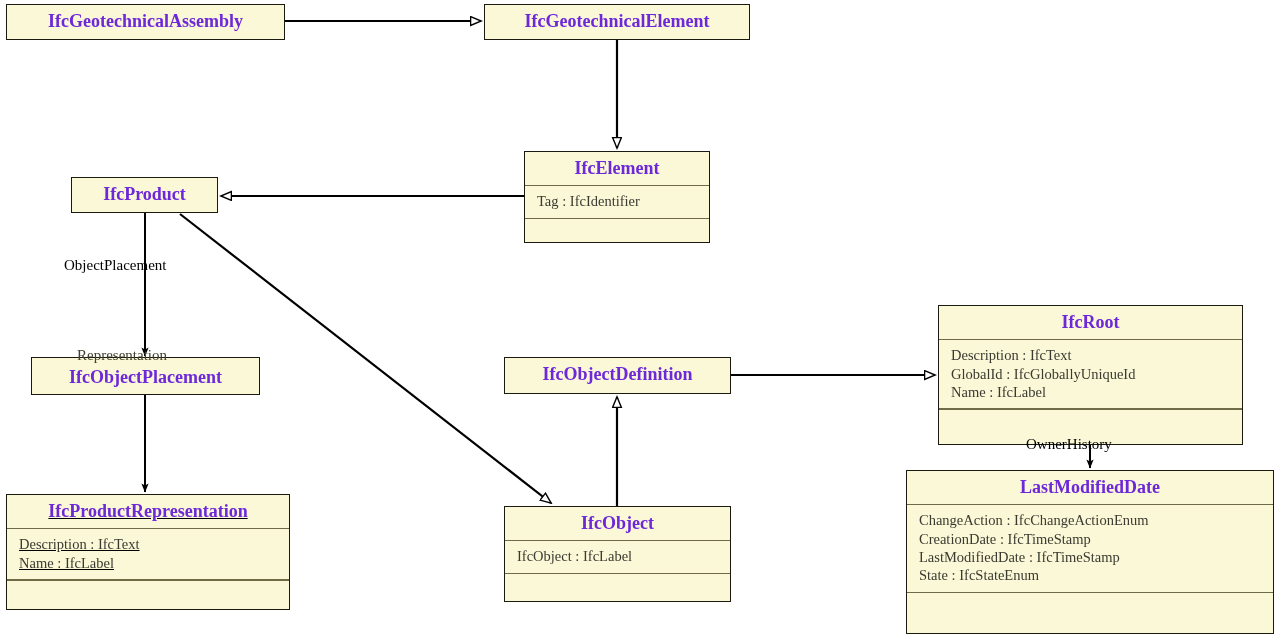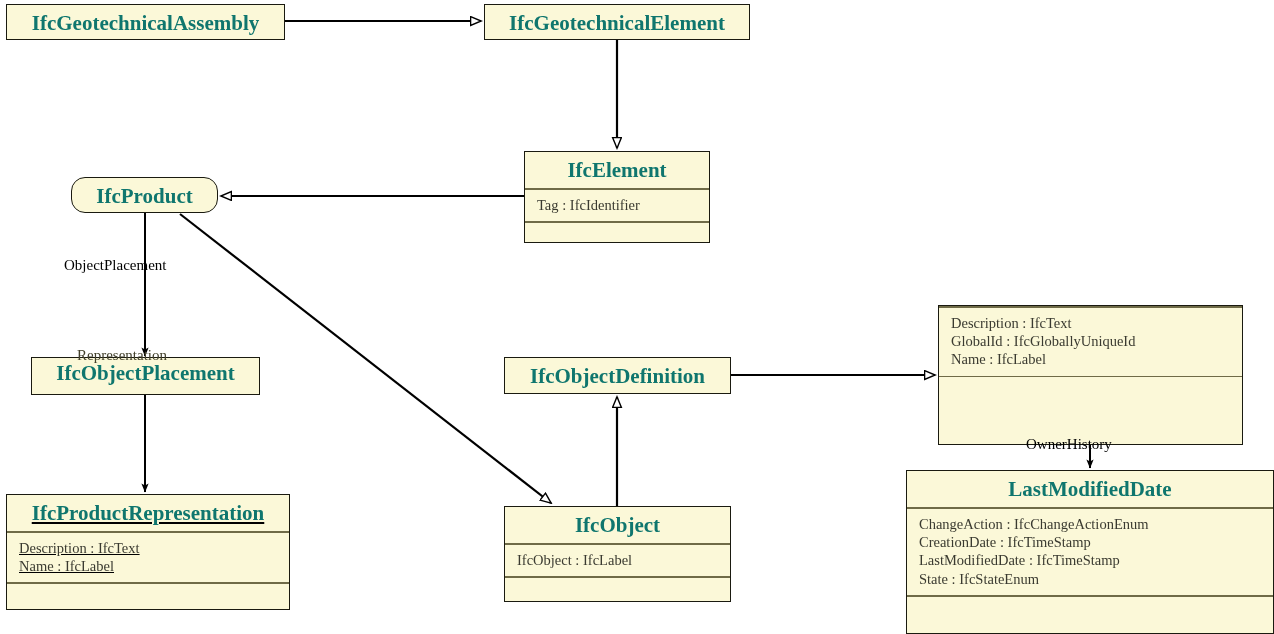--- a/index.html
+++ b/index.html
@@ -28,22 +28,22 @@
   .uml-class {
     position: absolute;
     background: #fbf8d8;
     border: 1.5px solid #1a1a10;
     box-sizing: border-box;
     z-index: 5;
   }
   .uml-title {
     font-weight: bold;
     text-align: center;
-    font-size: 21px;
-    color: #0f766e;
+    font-size: 18px;
+    color: #6d28d9;
     padding: 6px 6px 6px 6px;
     line-height: 1.15;
     white-space: nowrap;
   }
   .uml-sep {
     height: 1.5px;
     background: #6f6b47;
     width: 100%;
   }
   .uml-attrs {
@@ -130,33 +130,34 @@
   <div class="uml-class" style="left:524px; top:151px; width:186px; height:92px;">
     <div class="uml-title">IfcElement</div>
     <div class="uml-sep"></div>
     <div class="uml-attrs">
       <div class="uml-attr">Tag : IfcIdentifier</div>
     </div>
     <div class="uml-sep"></div>
     <div class="uml-ops"></div>
   </div>
 
-  <div class="uml-class" style="left:71px; top:177px; width:147px; height:36px;border-radius:14px;">
+  <div class="uml-class" style="left:71px; top:177px; width:147px; height:36px;">
     <div class="uml-title">IfcProduct</div>
   </div>
 
   <div class="uml-class" style="left:31px; top:357px; width:229px; height:38px;">
-    <div class="uml-title" style="padding-top:3px;">IfcObjectPlacement</div>
+    <div class="uml-title" style="padding-top:9px;">IfcObjectPlacement</div>
   </div>
 
   <div class="uml-class" style="left:504px; top:357px; width:227px; height:37px;">
     <div class="uml-title">IfcObjectDefinition</div>
   </div>
 
   <div class="uml-class" style="left:938px; top:305px; width:305px; height:140px;">
+    <div class="uml-title">IfcRoot</div>
     <div class="uml-sep"></div>
     <div class="uml-attrs">
       <div class="uml-attr">Description : IfcText</div>
       <div class="uml-attr">GlobalId : IfcGloballyUniqueId</div>
       <div class="uml-attr">Name : IfcLabel</div>
     </div>
     <div class="uml-sep"></div>
     <div class="uml-ops"></div>
   </div>
 

